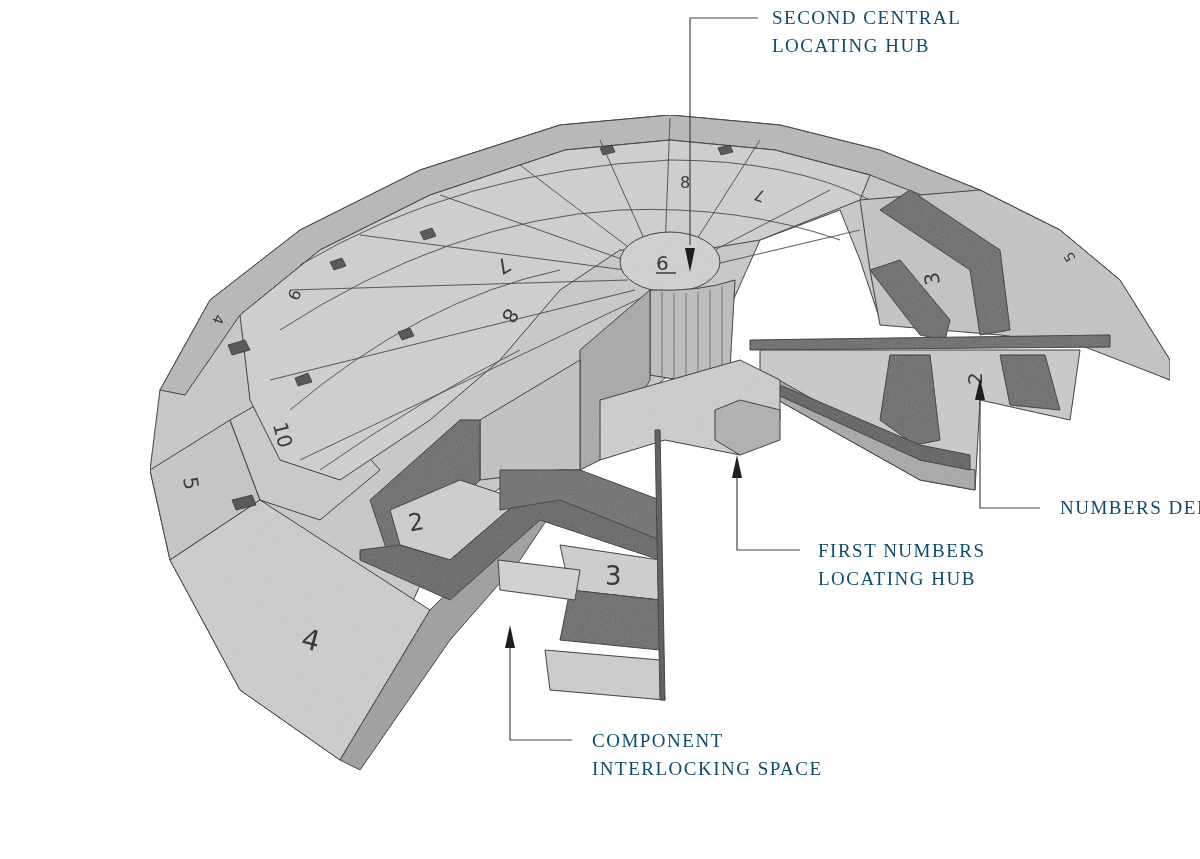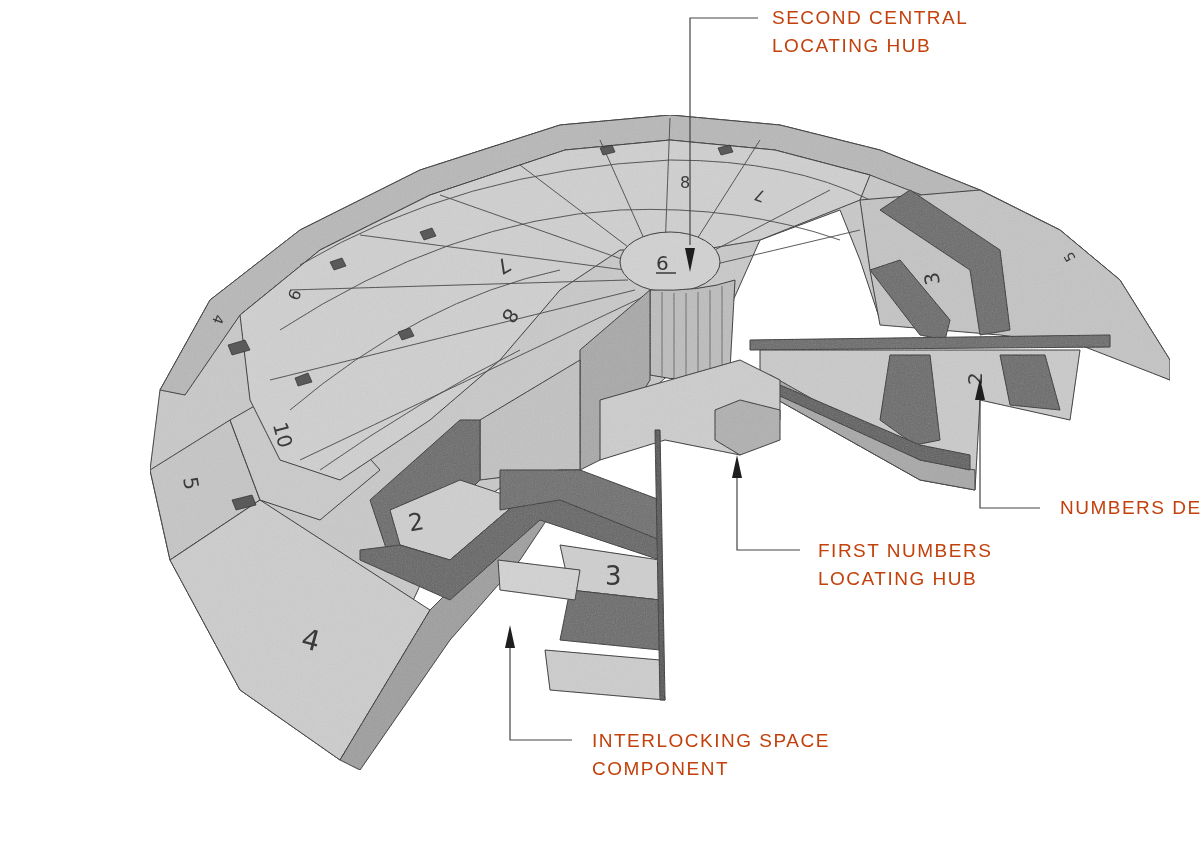--- a/index.html
+++ b/index.html
@@ -1,18 +1,18 @@
 <!DOCTYPE html>
 <html><head>
 <meta charset="utf-8">
 <style>
   html, body { margin: 0; padding: 0; background: #ffffff; }
   body { width: 1200px; height: 859px; position: relative; overflow: hidden; font-family: "DejaVu Sans", sans-serif; }
   #stage { position: absolute; left: 0; top: 0; width: 1200px; height: 859px; }
-  .label { position: absolute; font-family: Liberation Sans, sans-serif; font-size: 19px; letter-spacing: 1.5px; color: #c2410c; font-weight: 300; line-height: 28px; white-space: nowrap; }
+  .label { position: absolute; font-family: Liberation Serif, serif; font-size: 19px; letter-spacing: 1.5px; color: #0c4a6e; font-weight: 300; line-height: 28px; white-space: nowrap; }
   .num { font-family: "DejaVu Sans", sans-serif; fill: #3a3a3a; }
 </style>
 </head>
 <body>
 
 <div id="stage">
 <svg width="1200" height="859" viewBox="0 0 1200 859" xmlns="http://www.w3.org/2000/svg">
   <defs>
     <filter id="grain" x="0" y="0" width="100%" height="100%">
       <feTurbulence type="fractalNoise" baseFrequency="0.9" numOctaves="2" seed="3" result="n"></feTurbulence>
@@ -148,16 +148,16 @@
   <div>LOCATING HUB</div>
 </div>
 <div class="label" style="left:1060px; top:494px;">
   <div>NUMBERS DEN</div>
 </div>
 <div class="label" style="left:818px; top:537px;">
   <div>FIRST NUMBERS</div>
   <div>LOCATING HUB</div>
 </div>
 <div class="label" style="left:592px; top:727px;">
+  <div>COMPONENT</div>
   <div>INTERLOCKING SPACE</div>
-  <div>COMPONENT</div>
 </div>
 </div>
 
 </body></html>

